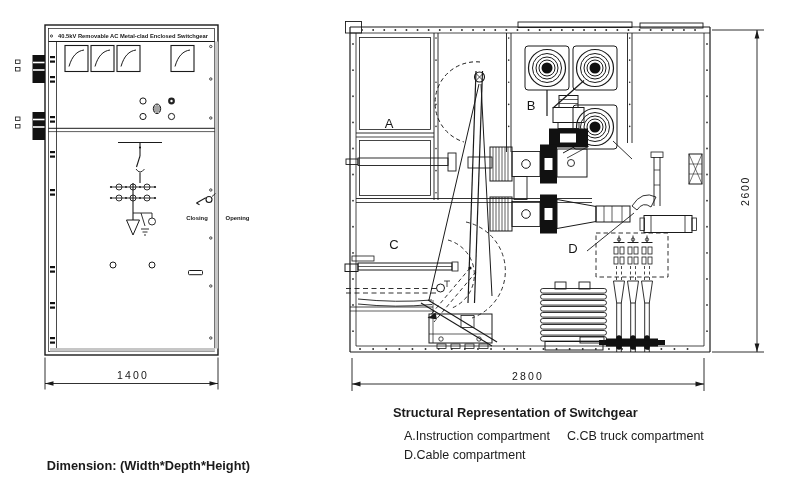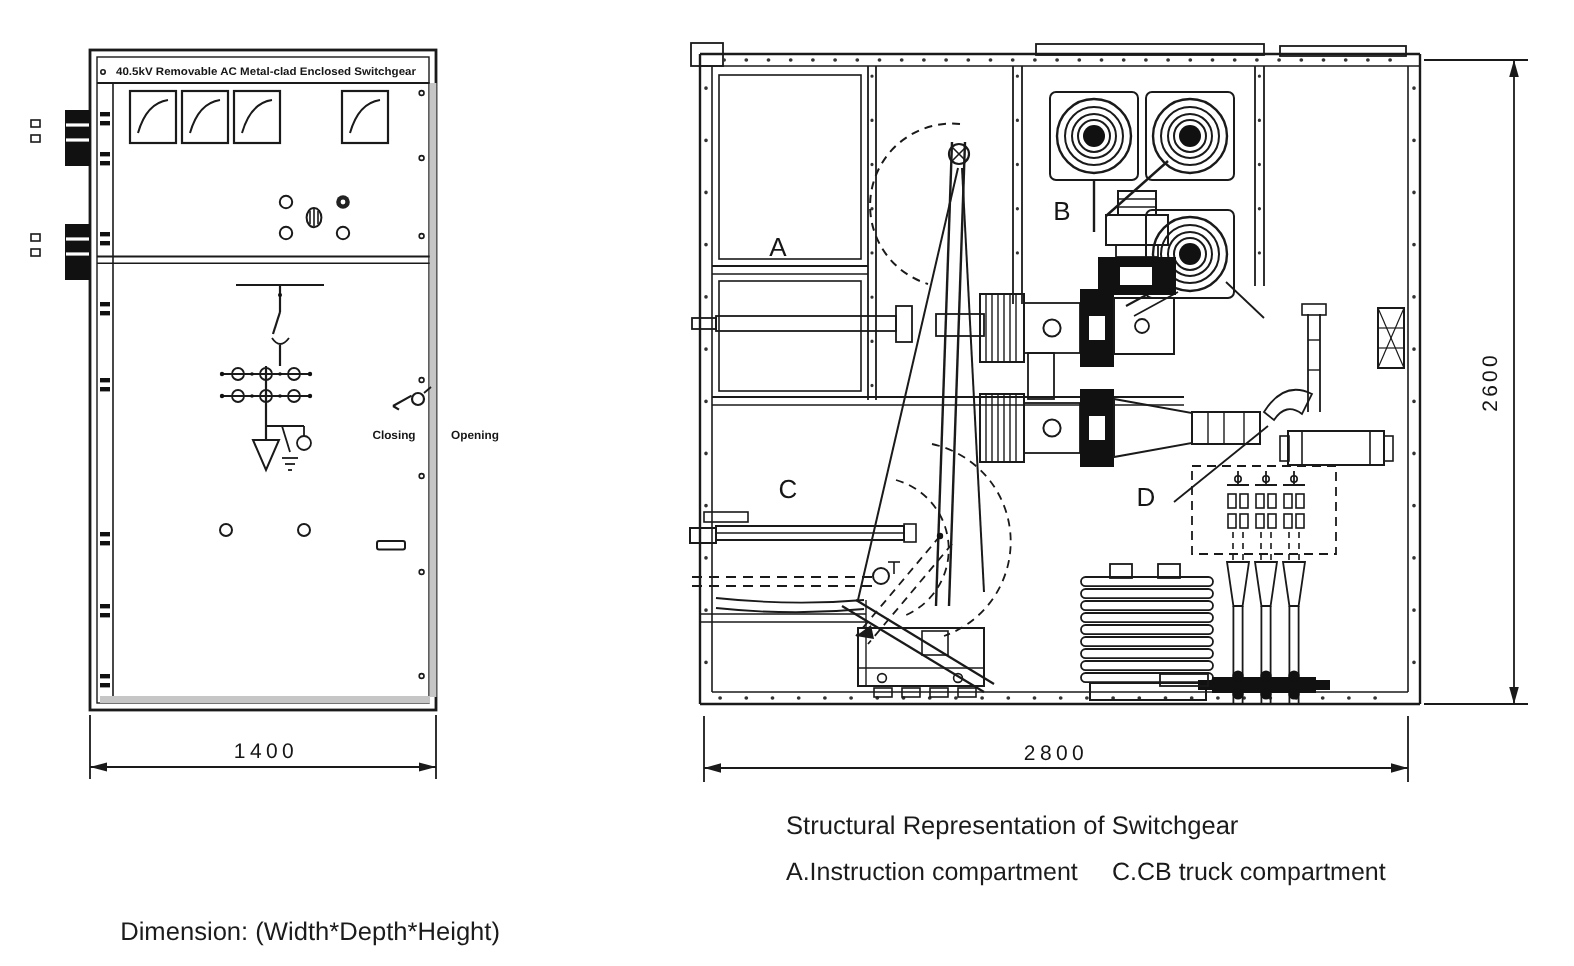--- a/index.html
+++ b/index.html
@@ -5,25 +5,25 @@
   html,body{margin:0;padding:0;background:#fff;}
   .canvas{position:relative;width:787px;height:483px;background:#ffffff;overflow:hidden;
           font-family:"Liberation Sans",sans-serif;color:#1b1b1b;}
   .canvas svg{position:absolute;left:0;top:0;}
   svg text{stroke:none;fill:#161616;font-family:"Liberation Sans",sans-serif;}
   .t-title{font-size:5.5px;font-weight:bold;}
   .t-small{font-size:5.9px;font-weight:bold;}
   .t-label{font-size:13px;}
   .t-dim{font-size:10.5px;letter-spacing:2.2px;}
   .t-dimv{font-size:10.5px;letter-spacing:1.6px;}
-  .cap{position:absolute;font-size:12.8px;line-height:15px;white-space:nowrap;}
+  .cap{position:absolute;font-size:12.8px;line-height:15px;white-space:nowrap;font-weight:bold;}
   .cap-dim-title{left:12px;top:431px;width:238px;text-align:right;margin-top:27px;}
   .cap-dim-value{left:16px;top:452px;width:238px;text-align:center;}
   .cap-structural{left:393px;top:405px;}
-  .legend{position:absolute;left:393px;top:429px;display:grid;
+  .legend{position:absolute;left:404px;top:429px;display:grid;
           grid-template-columns:163px auto;row-gap:5px;font-size:12.5px;white-space:nowrap;}
 </style>
 </head>
 <body>
 
 <div class="canvas">
 
 <svg width="787" height="483" viewBox="0 0 787 483">
 
   <g stroke="#1a1a1a" fill="none" stroke-width="1">
@@ -465,15 +465,16 @@
     </g>
   </g>
 </svg>
 
 <div class="cap cap-dim-title">Dimension: (Width*Depth*Height)</div>
 <div class="cap cap-structural">Structural Representation of Switchgear</div>
 
 <div class="legend">
   <span>A.Instruction compartment</span>
   <span>C.CB truck compartment</span>
+  <span>D.Cable compartment</span>
 </div>
 
 </div>
 
 </body></html>

